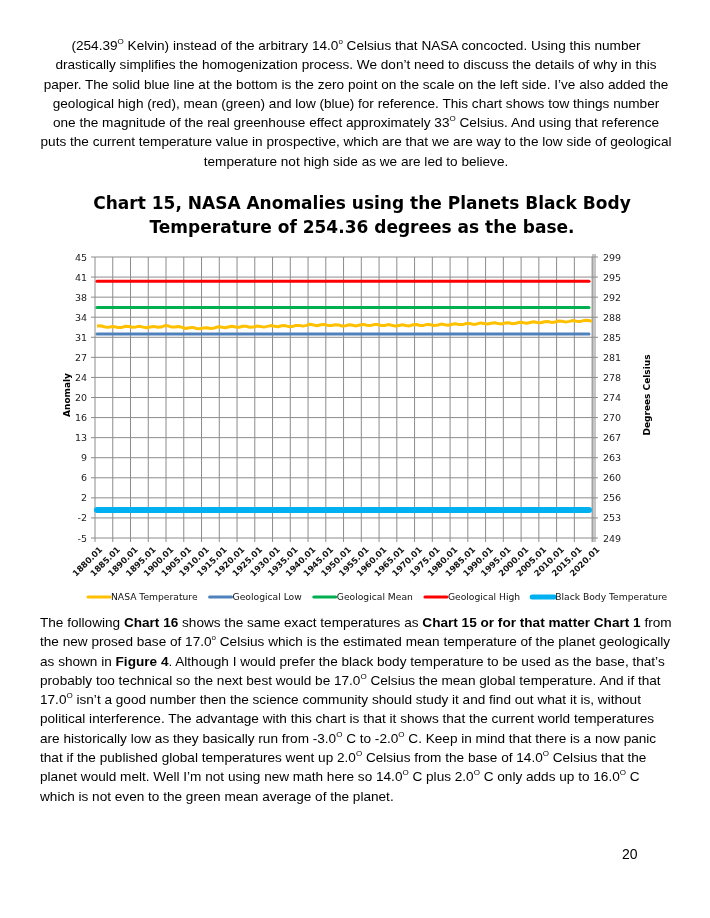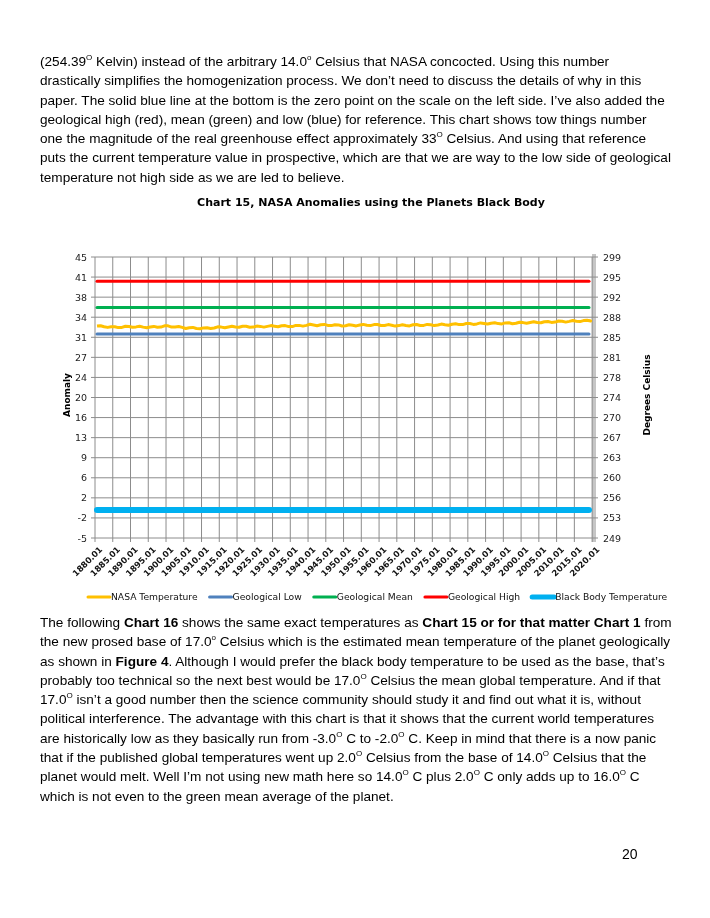--- a/index.html
+++ b/index.html
@@ -1,36 +1,37 @@
 <!DOCTYPE html>
 <html><head>
 <meta charset="utf-8">
 <style>
   html, body { margin: 0; padding: 0; background: #ffffff; }
   body { width: 710px; height: 918px; position: relative; overflow: hidden; font-family: "Liberation Sans", sans-serif; color: #000; }
   .para { position: absolute; left: 40px; width: 632px; font-size: 13.6px; line-height: 19.3px; }
-  .para1 { top: 52px; }
+  .para1 { top: 36px; text-align: center; }
   .para2 { top: 613px; }
   .para b { font-weight: bold; }
   sup { font-size: 8px; vertical-align: 6px; line-height: 0; }
-  .chart-title { position: absolute; left: 76px; width: 590px; top: 191px; text-align: center; font-family: "DejaVu Sans", sans-serif; font-weight: bold; font-size: 11px; line-height: 24px; }
+  .chart-title { position: absolute; left: 67px; width: 590px; top: 191px; text-align: center; font-family: "DejaVu Sans", sans-serif; font-weight: bold; font-size: 17px; line-height: 24px; }
   .page-num { position: absolute; left: 622px; top: 846px; font-size: 14px; }
   svg text { font-family: "DejaVu Sans", sans-serif; }
   .axis-l { font-size: 9.5px; fill: #222; }
   .axis-x { font-size: 8.4px; fill: #111; font-weight: bold; }
   .axis-title { font-size: 9px; font-weight: bold; fill: #000; }
   .legend-lbl { font-size: 9.2px; fill: #111; }
 </style>
 </head>
 <body>
 
 <div class="para para1" id="p1"><span>(254.39</span><sup>O</sup><span> Kelvin) instead of the arbitrary 14.0</span><sup>o</sup><span> Celsius that NASA concocted.  Using this number drastically simplifies the homogenization process. We don’t need to discuss the details of why in this paper. The solid blue line at the bottom is the zero point on the scale on the left side. I’ve also added the geological high (red), mean (green) and low (blue) for reference. This chart shows tow things number one the magnitude of the real greenhouse effect approximately 33</span><sup>O</sup><span> Celsius. And using that reference puts the current temperature value in prospective, which are that we are way to the low side of geological temperature not high side as we are led to believe.</span></div>
 
 <div class="chart-title">
   <div>Chart 15, NASA Anomalies using the Planets Black Body</div>
+  <div>Temperature of 254.36 degrees as the base.</div>
 </div>
 
 <svg id="chart" width="710" height="620" style="position:absolute;left:0;top:0;" xmlns="http://www.w3.org/2000/svg">
   <g id="grid">
       <line x1="91" x2="598" y1="257" y2="257" stroke="#8c8c8c" stroke-width="1"></line>
       <line x1="91" x2="598" y1="277.07142857142856" y2="277.07142857142856" stroke="#8c8c8c" stroke-width="1"></line>
       <line x1="91" x2="598" y1="297.14285714285717" y2="297.14285714285717" stroke="#8c8c8c" stroke-width="1"></line>
       <line x1="91" x2="598" y1="317.2142857142857" y2="317.2142857142857" stroke="#8c8c8c" stroke-width="1"></line>
       <line x1="91" x2="598" y1="337.2857142857143" y2="337.2857142857143" stroke="#8c8c8c" stroke-width="1"></line>
       <line x1="91" x2="598" y1="357.3571428571429" y2="357.3571428571429" stroke="#8c8c8c" stroke-width="1"></line>

